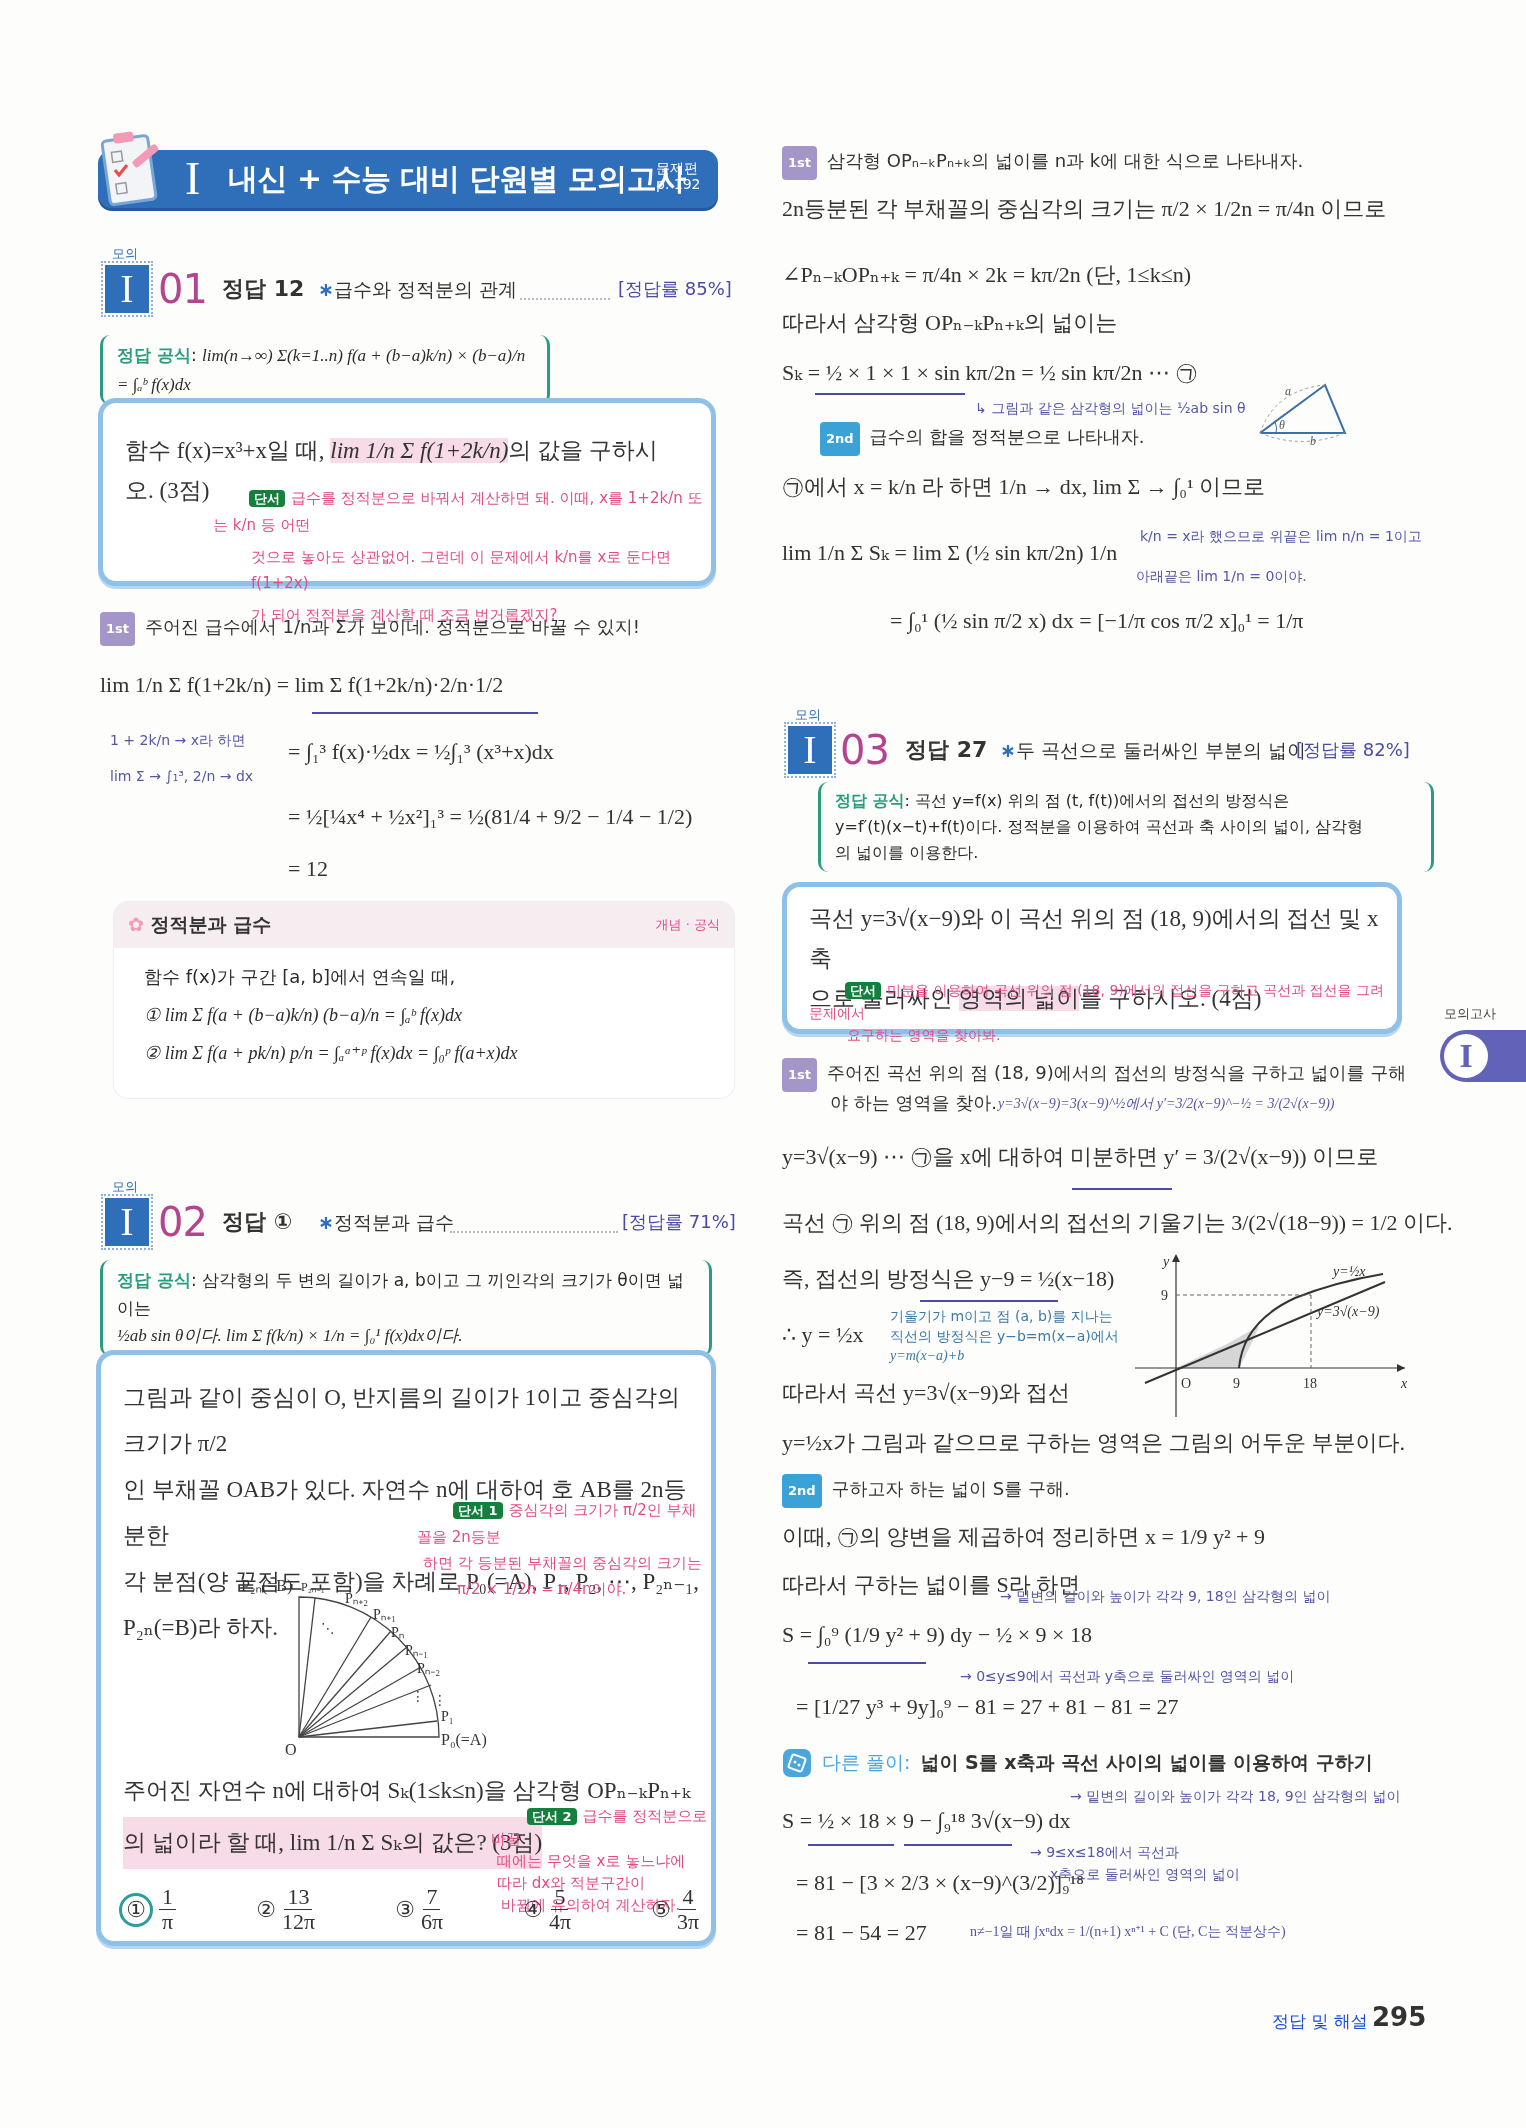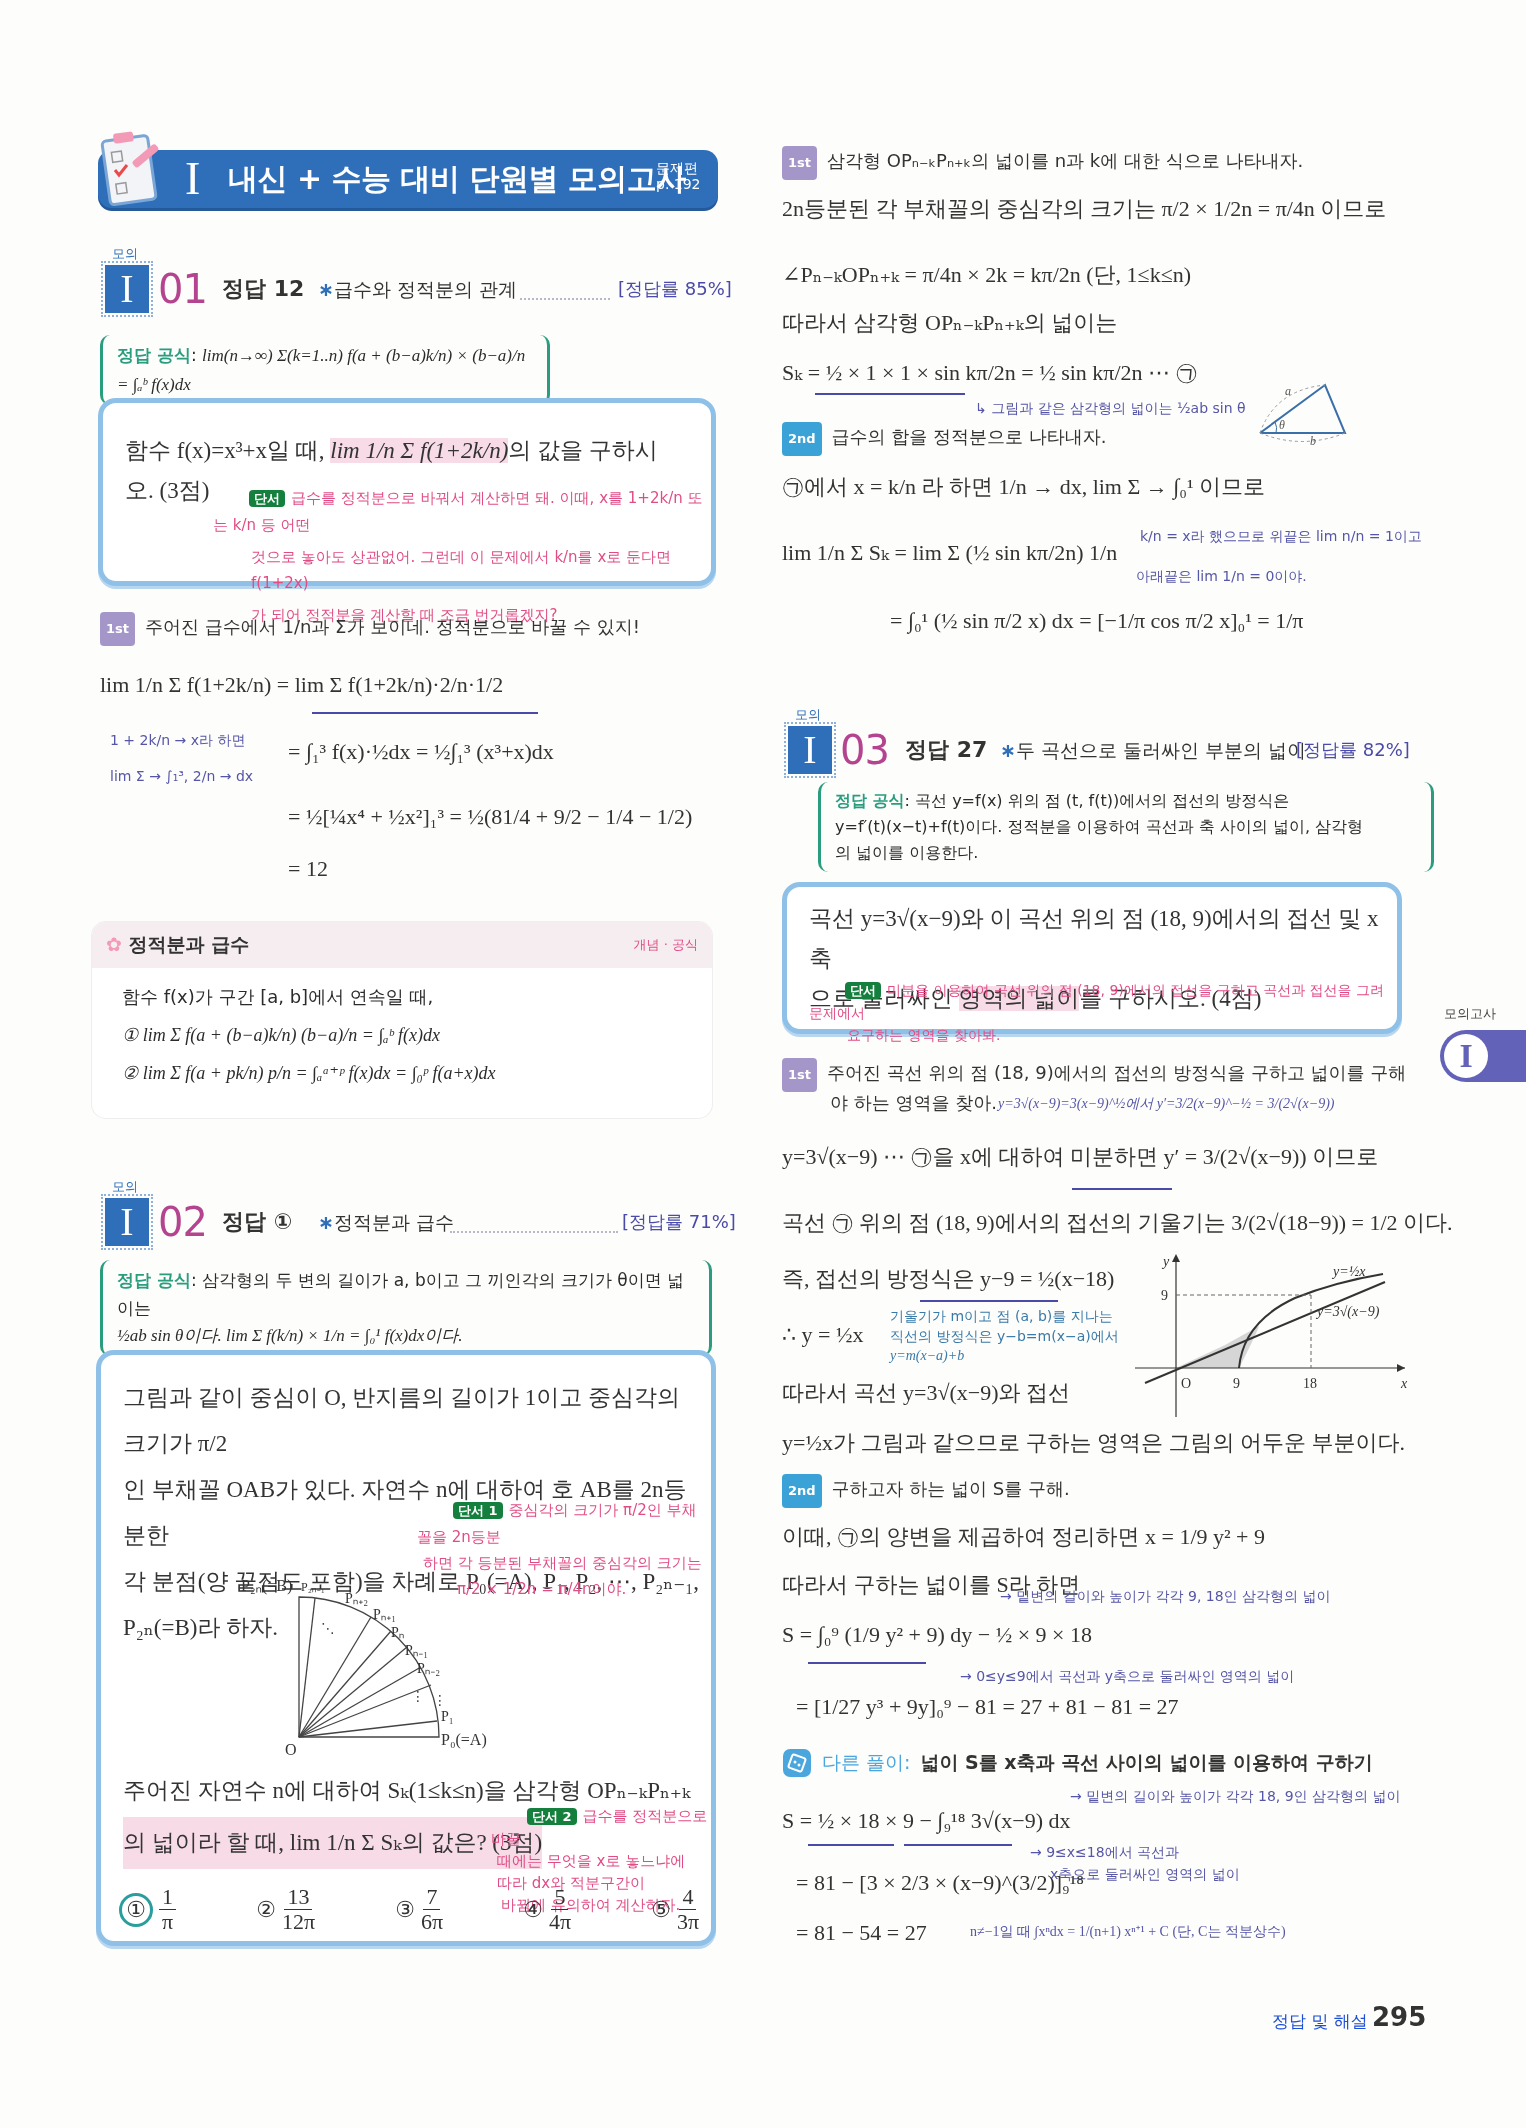--- a/index.html
+++ b/index.html
@@ -115,21 +115,21 @@
   <span class="step s1">1st</span><span>주어진 급수에서 1/n과 Σ가 보이네. 정적분으로 바꿀 수 있지!</span>
 </div>
 <div class="abs eq" style="left:100px; top:668px;">lim 1/n Σ f(1+2k/n) = lim Σ f(1+2k/n)·2/n·1/2</div>
 <div class="abs uline" style="left:312px; top:712px; width:226px;"></div>
 <div class="abs note" style="left:110px; top:730px;">1 + 2k/n → x라 하면</div>
 <div class="abs note" style="left:110px; top:766px;">lim Σ → ∫₁³, 2/n → dx</div>
 <div class="abs eq" style="left:288px; top:735px;">= ∫₁³ f(x)·½dx = ½∫₁³ (x³+x)dx</div>
 <div class="abs eq" style="left:288px; top:800px;">= ½[¼x⁴ + ½x²]₁³ = ½(81/4 + 9/2 − 1/4 − 1/2)</div>
 <div class="abs eq" style="left:288px; top:852px;">= 12</div>
 
-<div class="abs concept" style="left:92px; top:902px; width:620px; height:196px;margin-top:20px;">
+<div class="abs concept" style="left:114px; top:902px; width:620px; height:196px;">
   <div class="concept-head">
     <span class="concept-title"><span style="color:#f29ab6;">✿ </span><span>정적분과 급수</span></span>
     <span class="concept-tag">개념 · 공식</span>
   </div>
   <div style="padding:10px 30px; font-size:18px; line-height:38px;">
     <div>함수 f(x)가 구간 [a, b]에서 연속일 때,</div>
     <div class="m">① lim Σ f(a + (b−a)k/n) (b−a)/n = ∫ₐᵇ f(x)dx</div>
     <div class="m">② lim Σ f(a + pk/n) p/n = ∫ₐᵃ⁺ᵖ f(x)dx = ∫₀ᵖ f(a+x)dx</div>
   </div>
 </div>
@@ -250,21 +250,21 @@
 <svg class="abs" style="left:1255px; top:375px;" width="110" height="70" viewBox="0 0 110 70">
   <polyline points="5,58 70,10 90,58 5,58" fill="none" stroke="#3a6fa8" stroke-width="2"></polyline>
   <path d="M5 58 Q20 15 70 10" fill="none" stroke="#999" stroke-dasharray="3 3"></path>
   <path d="M5 58 Q47 75 90 58" fill="none" stroke="#999" stroke-dasharray="3 3"></path>
   <path d="M20 47 A15 15 0 0 1 21 58" fill="none" stroke="#3a6fa8"></path>
   <text x="30" y="20" font-size="12" font-style="italic" fill="#555" font-family="Liberation Serif, serif">a</text>
   <text x="24" y="54" font-size="12" font-style="italic" fill="#555" font-family="Liberation Serif, serif">θ</text>
   <text x="55" y="70" font-size="12" font-style="italic" fill="#555" font-family="Liberation Serif, serif">b</text>
 </svg>
 
-<div class="abs stepline" style="left:782px; top:422px;text-align:right;">
+<div class="abs stepline" style="left:820px; top:422px;text-align:right;">
   <span class="step s2">2nd</span><span>급수의 합을 정적분으로 나타내자.</span>
 </div>
 <div class="abs eq" style="left:782px; top:470px;">㉠에서 x = k/n 라 하면 1/n → dx, lim Σ → ∫₀¹ 이므로</div>
 <div class="abs eq" style="left:782px; top:536px;">lim 1/n Σ Sₖ = lim Σ (½ sin kπ/2n) 1/n</div>
 <div class="abs note" style="left:1140px; top:526px;">k/n = x라 했으므로 위끝은 lim n/n = 1이고</div>
 <div class="abs note" style="left:1136px; top:566px;">아래끝은 lim 1/n = 0이야.</div>
 <div class="abs eq" style="left:890px; top:604px;">= ∫₀¹ (½ sin π/2 x) dx = [−1/π cos π/2 x]₀¹ = 1/π</div>
 
 <div class="abs moi" style="left:795px; top:706px;">모의</div>
 <div class="abs roman-box" style="left:788px; top:726px;">I</div>

